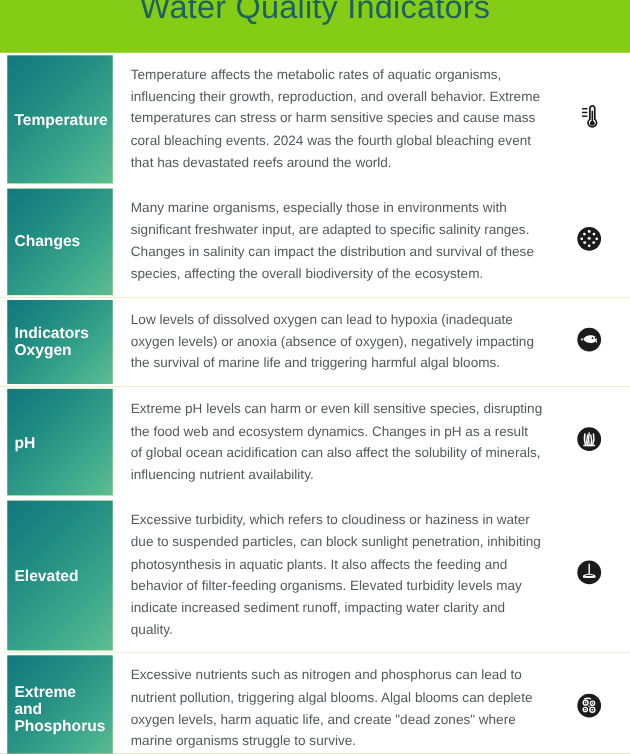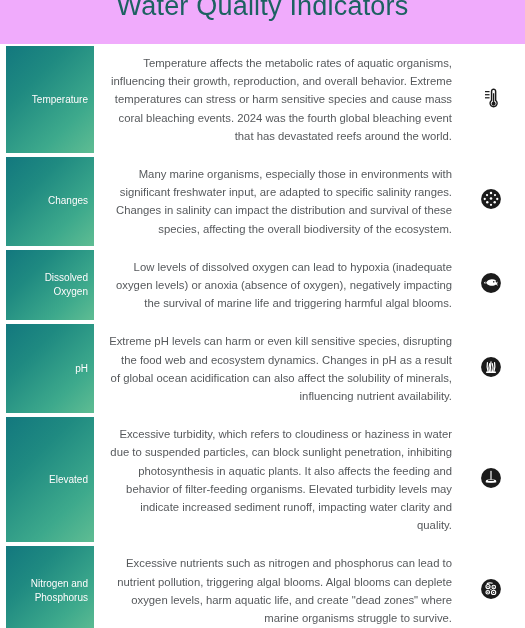--- a/index.html
+++ b/index.html
@@ -12,21 +12,21 @@
     height: 628px;
     overflow: hidden;
     font-family: "Liberation Sans", sans-serif;
     -webkit-font-smoothing: antialiased;
   }
 
   .page {
     position: relative;
     width: 525px;
     height: 628px;
-    background: #f0abfc;
+    background: #84cc16;
     overflow: hidden;
   }
 
   
   .page-title {
     position: absolute;
     top: -12px;
     left: 0;
     width: 525px;
     text-align: center;
@@ -49,44 +49,44 @@
     table-layout: fixed;
   }
 
   .indicator-row { }
 
   
   .cell-label {
     width: 95px;
     padding: 0;
     vertical-align: middle;
-    text-align: right;
+    text-align: left;
     color: #ffffff;
-    font-size: 10px;
+    font-size: 13px;
     line-height: 14px;
-    font-weight: 400;
+    font-weight: 700;
     background:
       linear-gradient(135deg, #13787e 0%, #1f8a81 32%, #3da98c 72%, #5fbd93 100%);
     border-top: 2px solid #ffffff;
     border-bottom: 2px solid #ffffff;
     border-left: 6px solid #ffffff;
     border-right: 1px solid #ffffff;
     box-sizing: border-box;
   }
   .cell-label .label-text {
     display: block;
     padding: 4px 6px;
     text-shadow: 0 0 1px rgba(0,0,0,0.10);
   }
 
   
   .cell-desc {
     padding: 10px 13px 10px 14px;
     vertical-align: middle;
-    text-align: right;
+    text-align: left;
     font-size: 11.3px;
     line-height: 18.2px;
     color: #56595c;
     background: #ffffff;
   }
 
   
   .cell-icon {
     width: 52px;
     padding: 0 8px 0 0;
@@ -156,21 +156,21 @@
                 <circle cx="20.6" cy="19.9" r="1.5"></circle>
                 <circle cx="16" cy="23.2" r="1.4"></circle>
               </g>
             </svg>
           </span>
         </td>
       </tr>
 
       <tr class="indicator-row">
         <td class="cell-label">
-          <span class="label-text">Dissolved Oxygen</span>
+          <span class="label-text">Indicators Oxygen</span>
         </td>
         <td class="cell-desc">Low levels of dissolved oxygen can lead to hypoxia (inadequate oxygen levels) or anoxia (absence of oxygen), negatively impacting the survival of marine life and triggering harmful algal blooms.</td>
         <td class="cell-icon">
           <span class="icon-wrap">
             <svg viewBox="0 0 32 32" xmlns="http://www.w3.org/2000/svg">
               <circle cx="16" cy="16" r="12.2" fill="#1b1b1b"></circle>
               <g fill="#ffffff">
                 <path d="M22.3 12.9c-2.6-1.6-6.2-1.9-9-.6-1.6 .8-2.7 2-3.3 3.4 .9 1.6 2.4 2.8 4.3 3.4 2.7 .8 5.9 .4 8-1.2l1.9 1.9-.6-2.7 .6-2.9-1.9 1.6c-.1-1-.4-1.9-.9-2.6 .3 .1 .6 .2 .9 .3z"></path>
                 <path d="M9.4 14.2c-.9 .3-1.7 .9-2.1 1.6 .5 .7 1.2 1.2 2.1 1.5-.2-.5-.3-1-.3-1.6 0-.5 .1-1 .3-1.5z"></path>
               </g>
@@ -215,21 +215,21 @@
               <ellipse cx="16" cy="19.6" rx="6.4" ry="2.1" fill="#ffffff"></ellipse>
               <ellipse cx="16" cy="19.4" rx="4.0" ry="1.1" fill="#1b1b1b"></ellipse>
               <rect x="9.6" y="19.6" width="12.8" height="1.9" fill="#ffffff"></rect>
             </svg>
           </span>
         </td>
       </tr>
 
       <tr class="indicator-row">
         <td class="cell-label">
-          <span class="label-text">Nitrogen and Phosphorus</span>
+          <span class="label-text">Extreme and Phosphorus</span>
         </td>
         <td class="cell-desc">Excessive nutrients such as nitrogen and phosphorus can lead to nutrient pollution, triggering algal blooms. Algal blooms can deplete oxygen levels, harm aquatic life, and create "dead zones" where marine organisms struggle to survive.</td>
         <td class="cell-icon">
           <span class="icon-wrap">
             <svg viewBox="0 0 32 32" xmlns="http://www.w3.org/2000/svg">
               <circle cx="16" cy="16" r="12.2" fill="#1b1b1b"></circle>
               <g fill="none" stroke="#ffffff" stroke-width="1.4">
                 <circle cx="12.3" cy="13.0" r="2.5"></circle>
                 <circle cx="19.4" cy="13.6" r="2.2"></circle>
                 <circle cx="12.0" cy="20.0" r="2.2"></circle>

